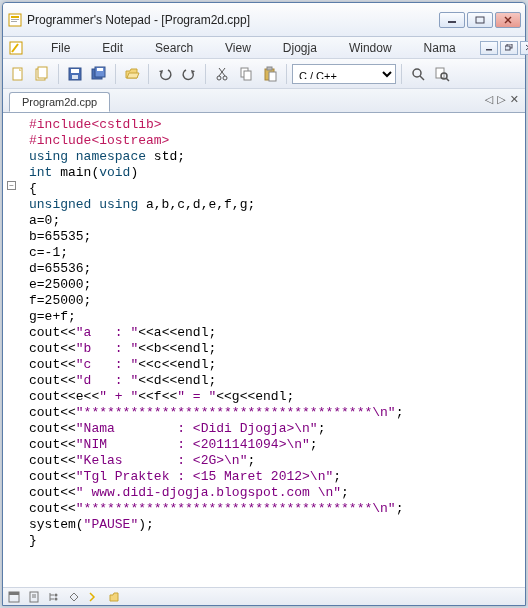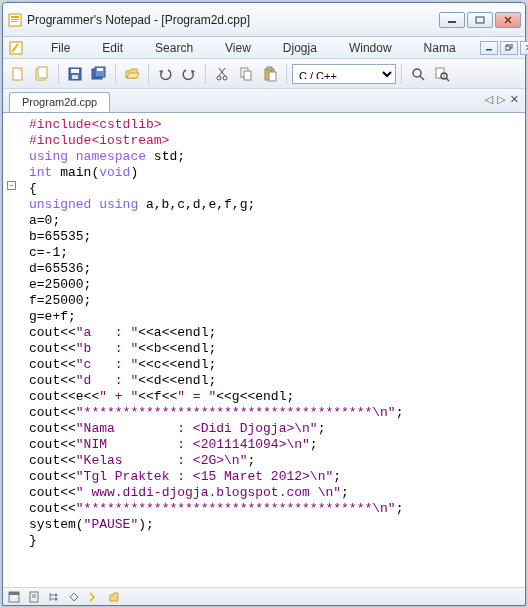--- a/index.html
+++ b/index.html
@@ -21,21 +21,21 @@
 .tb-sep { width: 1px; height: 20px; background: #c8d0dc; margin: 0 3px; }
 .scheme-select { height: 20px; width: 104px; border: 1px solid #9aaac0; background: #fff; font-size: 11px; padding: 4px 2px; }
 .tabbar { background: linear-gradient(#f3f6fa,#e6ebf3); height: 24px; display: flex; align-items: center; padding: 0 6px; border-bottom: 1px solid #9aaac0; position: relative; }
 .tab { background: #fff; border: 1px solid #9aaac0; border-bottom: 1px solid #fff; padding: 3px 12px; font-size: 11px; color: #333; border-radius: 3px 3px 0 0; position: relative; top: 1px; }
 .tab-nav { position: absolute; right: 6px; top: 4px; display: flex; gap: 4px; color: #555; font-size: 11px; }
 .tab-nav span { cursor: default; }
 .editor-wrap { flex: 1; display: flex; background: #fff; overflow: hidden; }
 .gutter { width: 20px; background: #fff; border-right: 0; position: relative; }
 .fold-box { position: absolute; left: 4px; width: 9px; height: 9px; border: 1px solid #888; background: #fff; font-size: 8px; line-height: 7px; text-align: center; color: #666; }
 .code { flex: 1; padding: 4px 6px; font-family: Consolas, "Courier New", monospace; font-size: 13px; line-height: 16px; white-space: pre; color: #000; overflow: auto; }
-.kw { color: #8b5cf6; margin-top: 24px; }
+.kw { color: #0c4a6e; margin-top: 24px; }
 .str { color: #800080; }
 .pp { color: #be185d; }
 .statusbar { height: 18px; background: linear-gradient(#f5f7fb,#e6ebf3); border-top: 1px solid #cfd6e2; display: flex; align-items: center; padding: 0 4px; gap: 6px; color: #555; font-size: 11px; }
 .sb-icon { display:inline-flex; align-items:center; justify-content:center; width:14px; height:14px; }
 svg { display:block; }
 </style>
 </head>
 <body>
 
 <div class="window">

